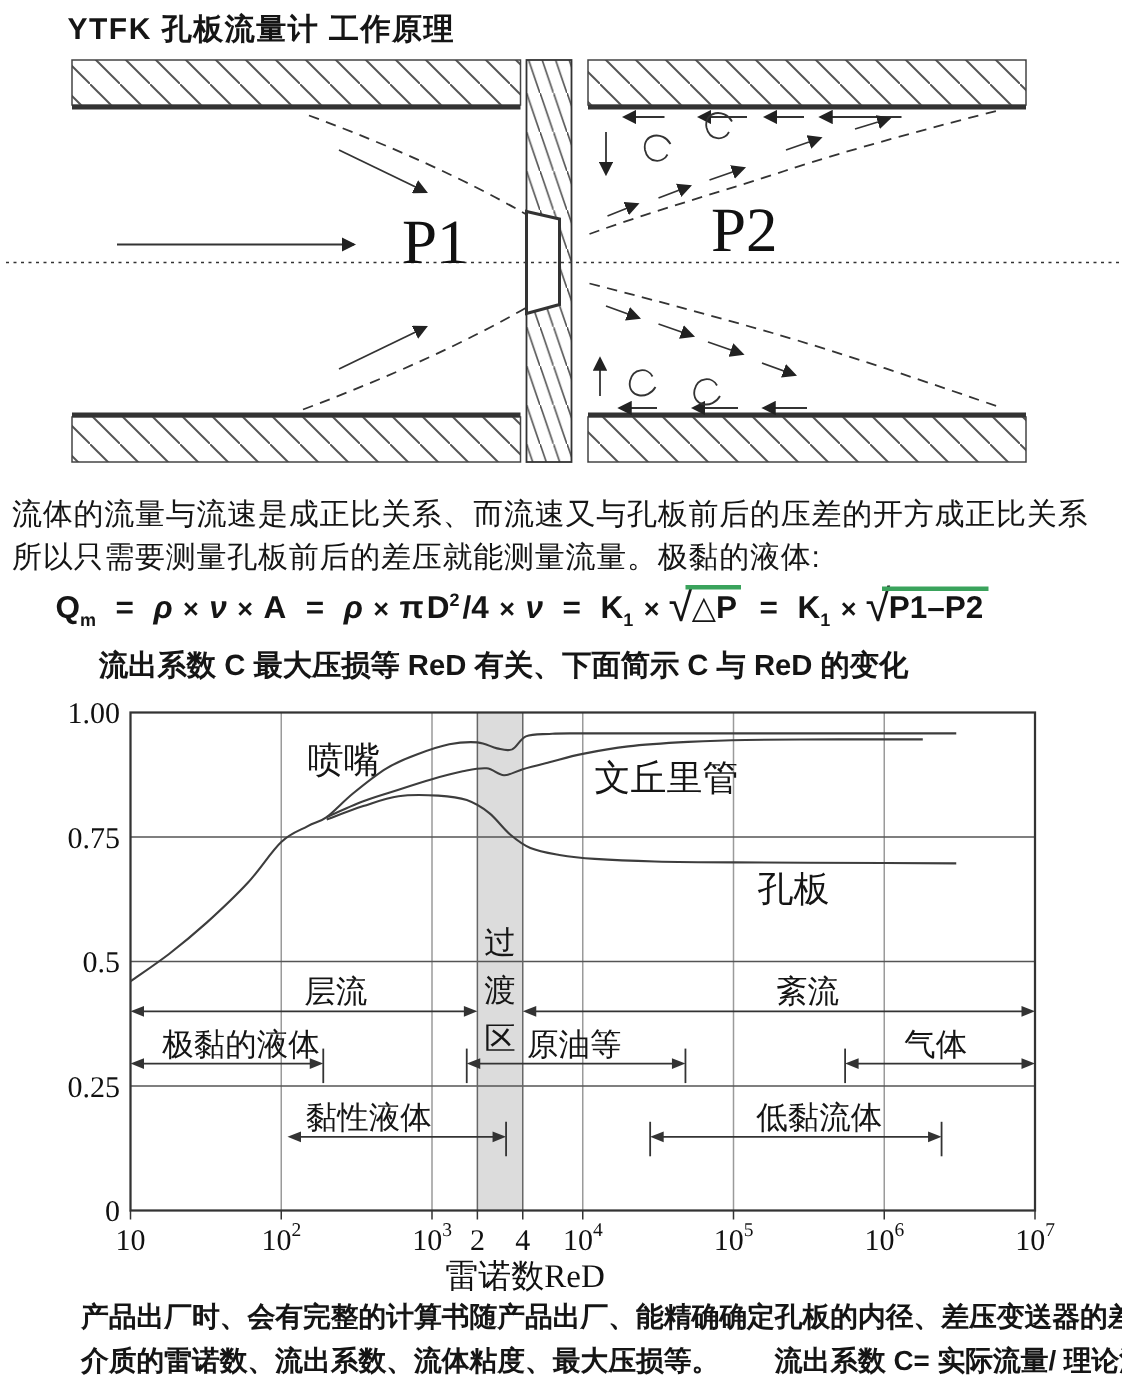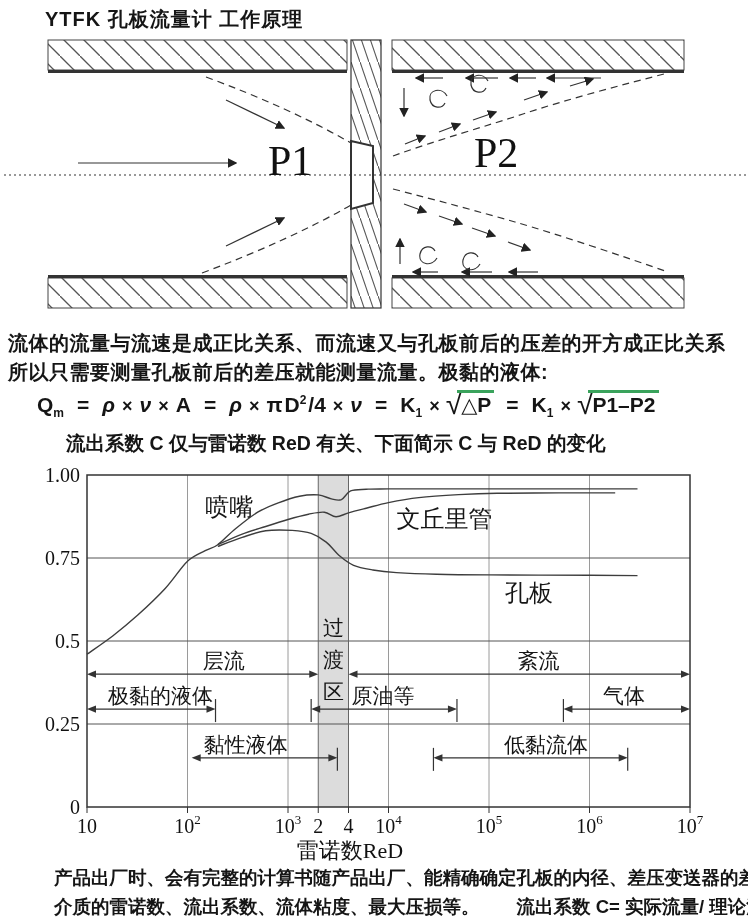--- a/index.html
+++ b/index.html
@@ -1,20 +1,20 @@
 <!DOCTYPE html>
 <html><head>
 <meta charset="utf-8">
 <style>
   html,body{margin:0;padding:0;background:#fff;}
   #page{position:relative;width:748px;height:924px;background:#fff;overflow:hidden;
         color:#151515;font-family:"Liberation Sans","DejaVu Sans",sans-serif;}
   #title{position:absolute;top:6px;left:45px;font-size:20px;font-weight:bold;letter-spacing:1px;}
   #diagram{position:absolute;top:36px;left:0;}
-  #paragraph{position:absolute;top:329px;left:8px;font-size:20px;font-weight:bold;
+  #paragraph{position:absolute;top:329px;left:8px;font-size:20px;font-weight:normal;
              line-height:28.5px;letter-spacing:0.5px;white-space:nowrap;}
   #formula{position:absolute;top:390px;left:36px;font-size:21px;font-weight:bold;white-space:nowrap;}
   #formula sub,#formula sup{font-size:12px;font-weight:bold;}
   #formula .op.eq{margin:0 12px;}
   #formula .op.mul{margin:0 6px;font-size:18px;}
   #formula .v{margin:0 1px;}
   #formula .greek{font-style:italic;font-weight:600;}
   #formula .pi{font-weight:600;}
   #formula .sqrt{display:inline-block;white-space:nowrap;}
   #formula .rad{display:inline-block;font-size:30px;font-weight:400;line-height:0;
@@ -113,21 +113,21 @@
     </g>
   </svg>
 
   <div id="paragraph">
     <div>流体的流量与流速是成正比关系、而流速又与孔板前后的压差的开方成正比关系</div>
     <div>所以只需要测量孔板前后的差压就能测量流量。极黏的液体:</div>
   </div>
 
   <div id="formula"><span class="v var">Q<sub>m</sub></span><span class="op eq">=</span><span class="v greek">ρ</span><span class="op mul">×</span><span class="v greek">ν</span><span class="op mul">×</span><span class="v var">A</span><span class="op eq">=</span><span class="v greek">ρ</span><span class="op mul">×</span><span class="v pi">π</span><span class="v var">D<sup>2</sup></span><span class="v plain">/4</span><span class="op mul">×</span><span class="v greek">ν</span><span class="op eq">=</span><span class="v var">K<sub>1</sub></span><span class="op mul">×</span><span class="sqrt"><span class="rad">√</span><span class="radicand" style="border-top-color: rgb(58, 163, 92);">△P</span></span><span class="op eq">=</span><span class="v var">K<sub>1</sub></span><span class="op mul">×</span><span class="sqrt"><span class="rad">√</span><span class="radicand" style="border-top-color: rgb(58, 163, 92);">P1–P2</span></span></div>
 
-  <div id="chart-intro">流出系数 C 仅与雷诺数 ReD 有关、下面简示 C 与 ReD 的变化</div>
+  <div id="chart-intro">流出系数 C 最大压损等 ReD 有关、下面简示 C 与 ReD 的变化</div>
 
   <svg id="chart" width="750" height="406" viewBox="0 0 750 406">
       <rect x="318.25351456423016" y="17" width="30.253514564230045" height="332" fill="#dcdcdc"></rect>
       <g>
         <line x1="187.5" y1="17" x2="187.5" y2="349" stroke="#9a9a9a" stroke-width="1"></line>
         <line x1="288" y1="17" x2="288" y2="349" stroke="#9a9a9a" stroke-width="1"></line>
         <line x1="388.5" y1="17" x2="388.5" y2="349" stroke="#9a9a9a" stroke-width="1"></line>
         <line x1="489" y1="17" x2="489" y2="349" stroke="#9a9a9a" stroke-width="1"></line>
         <line x1="589.5" y1="17" x2="589.5" y2="349" stroke="#9a9a9a" stroke-width="1"></line>
         <line x1="87" y1="266" x2="690" y2="266" stroke="#555" stroke-width="1"></line>

